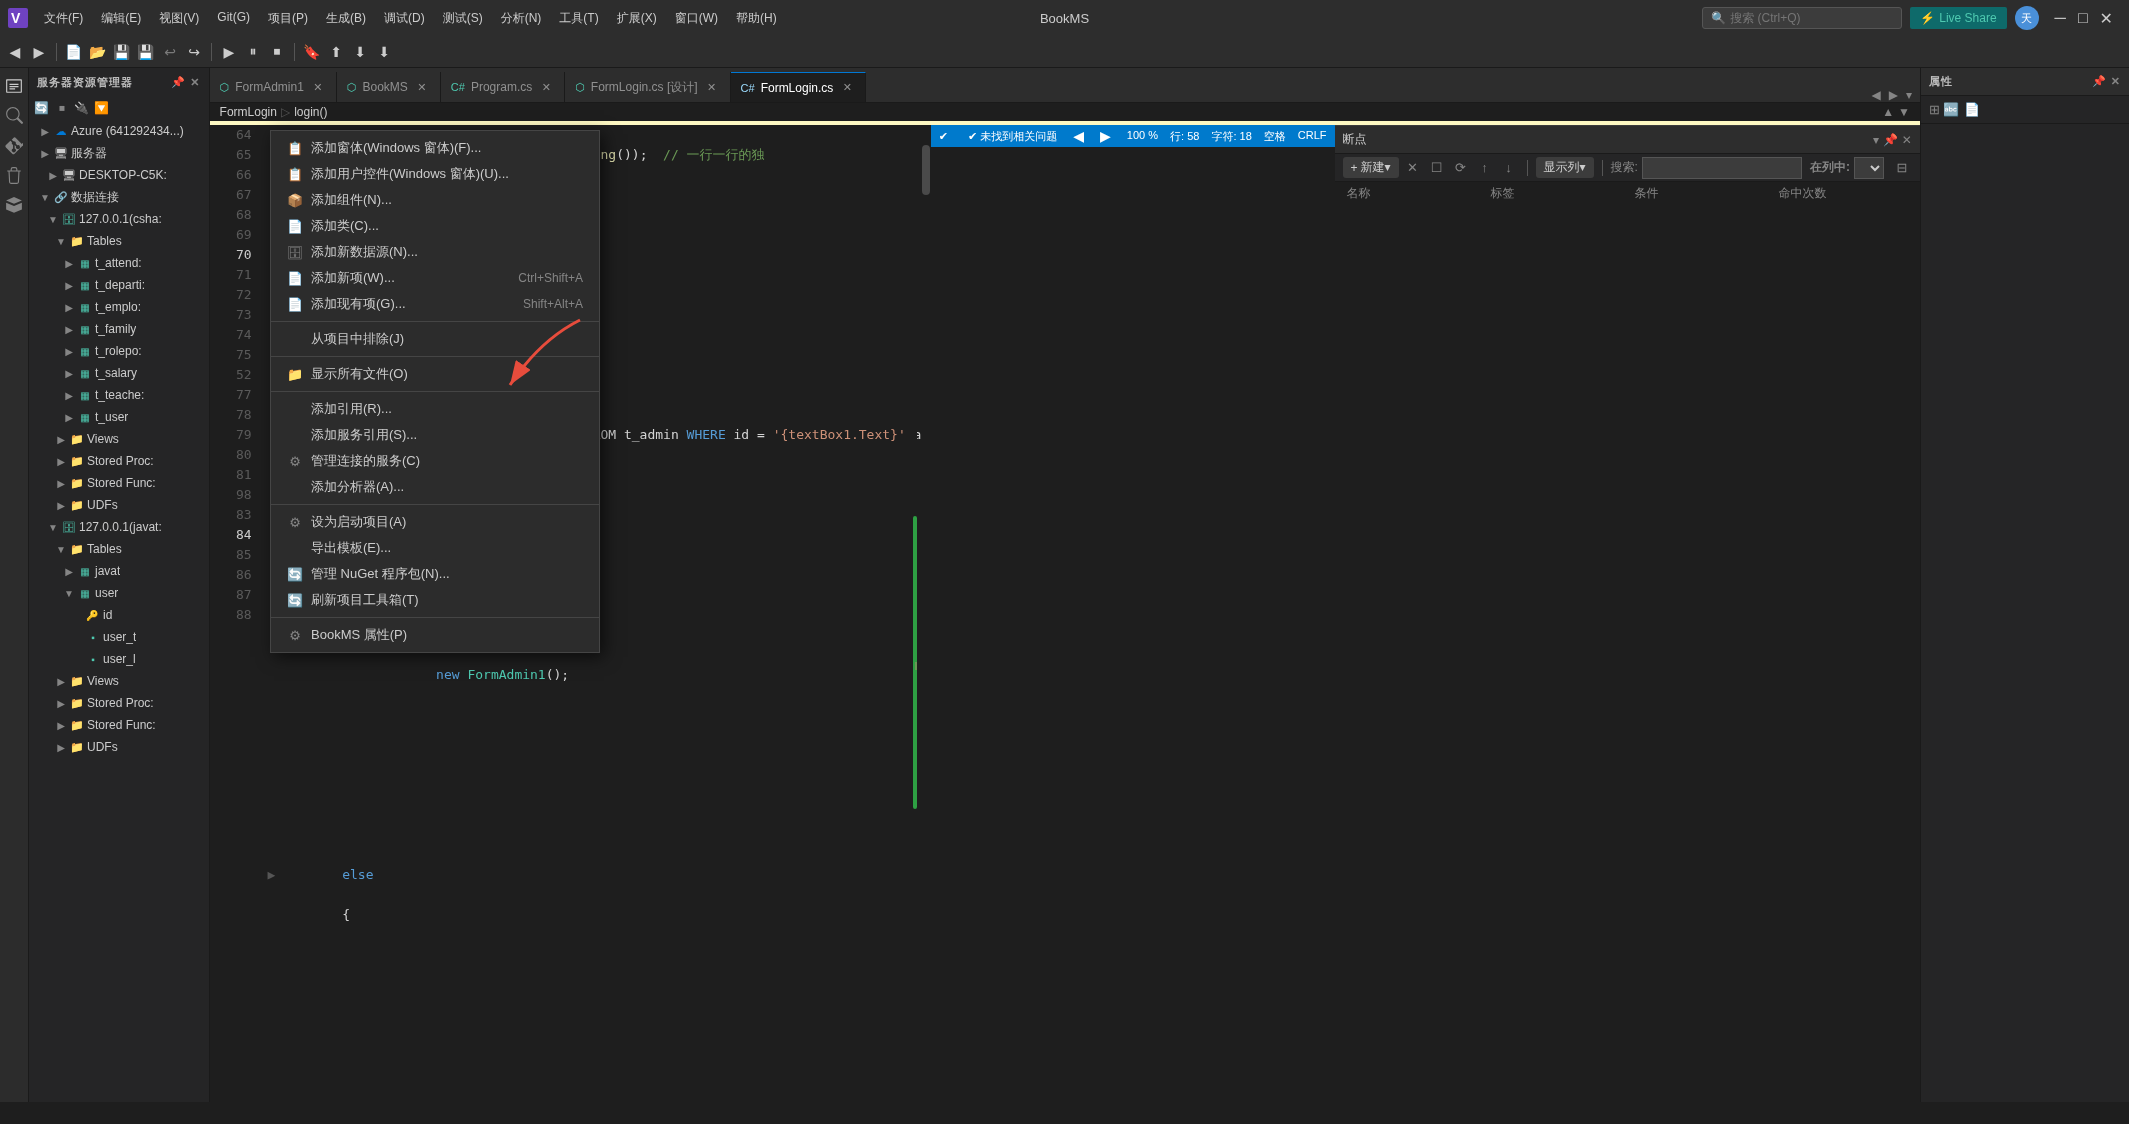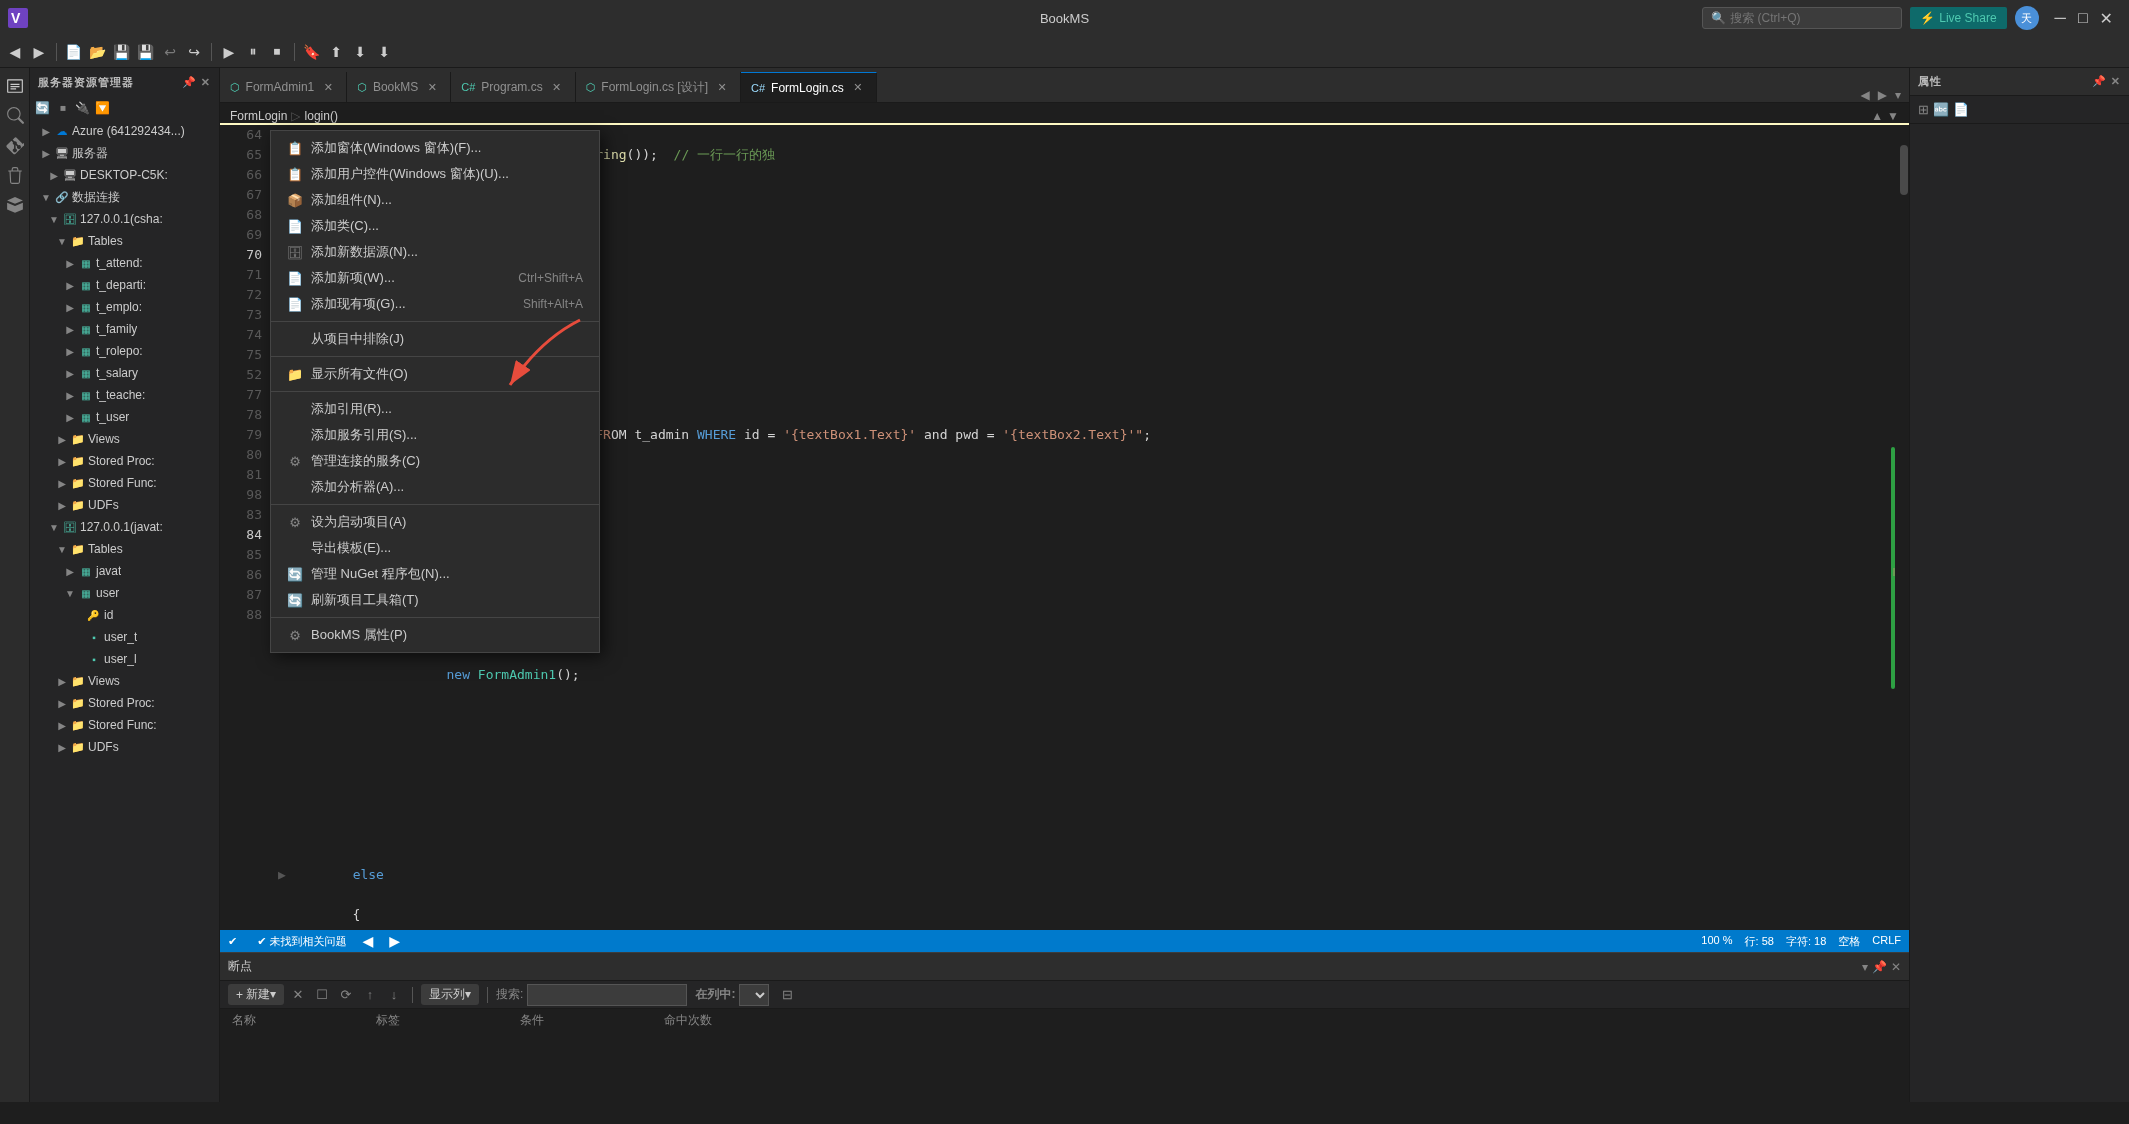--- a/index.html
+++ b/index.html
@@ -290,25 +290,25 @@
       align-items: center;
       justify-content: center;
       border-radius: 3px;
     }
 
     
     .breadcrumb {
       height: 22px;
       background: #1e1e1e;
       display: flex;
-      align-items: flex-end;
+      align-items: center;
       padding: 0 10px;
       font-size: 12px;
       color: #858585;
-      border-bottom: 2px solid #fef9c3;
+      border-bottom: 4px solid #fef9c3;
       gap: 4px;
     }
 
     
     .code-editor {
       flex: 1;
       display: flex;
       overflow: hidden;
       position: relative;
       background: #1e1e1e;
@@ -548,20 +548,35 @@
   </style>
 </head>
 <body>
 
 <div class="title-bar">
   <div class="title-bar-logo">
     <svg width="20" height="20" viewBox="0 0 20 20">
       <rect width="20" height="20" rx="2" fill="#6f42c1"></rect>
       <text x="3" y="15" font-size="14" fill="white" font-weight="bold">V</text>
     </svg>
+  </div>
+  <div class="title-bar-menu">
+    <div class="title-bar-menu-item">文件(F)</div>
+    <div class="title-bar-menu-item">编辑(E)</div>
+    <div class="title-bar-menu-item">视图(V)</div>
+    <div class="title-bar-menu-item">Git(G)</div>
+    <div class="title-bar-menu-item">项目(P)</div>
+    <div class="title-bar-menu-item">生成(B)</div>
+    <div class="title-bar-menu-item">调试(D)</div>
+    <div class="title-bar-menu-item">测试(S)</div>
+    <div class="title-bar-menu-item">分析(N)</div>
+    <div class="title-bar-menu-item">工具(T)</div>
+    <div class="title-bar-menu-item">扩展(X)</div>
+    <div class="title-bar-menu-item">窗口(W)</div>
+    <div class="title-bar-menu-item">帮助(H)</div>
   </div>
   <div class="title-bar-title">BookMS</div>
   <div class="title-bar-right">
     <div class="search-box">
       <span>🔍</span>
       <input type="text" placeholder="搜索 (Ctrl+Q)" style="">
     </div>
     <div class="live-share-btn" style="position:static;">
       <span>⚡</span>
       <span>Live Share</span>
@@ -829,21 +844,21 @@
     <div class="breadcrumb">
       <span style="color:#ccc;cursor:pointer;">FormLogin</span>
       <span style="color:#555;">▷</span>
       <span style="color:#ccc;cursor:pointer;">login()</span>
       <span style="margin-left:auto;display:flex;align-items:center;gap:4px;">
         <span style="cursor:pointer;color:#858585;">▲</span>
         <span style="cursor:pointer;color:#858585;">▼</span>
       </span>
     </div>
 
-    <div style="flex:1;display:flex;flex-direction:column;overflow:hidden;">
+    <div style="flex:1;display:flex;flex-direction:row;overflow:hidden;">
 
       <div class="code-editor" style="flex:1;">
         <div class="line-numbers">
           <div>64</div>
           <div>65</div>
           <div>66</div>
           <div>67</div>
           <div>68</div>
           <div>69</div>
           <div style="color:#ccc;">70</div>

